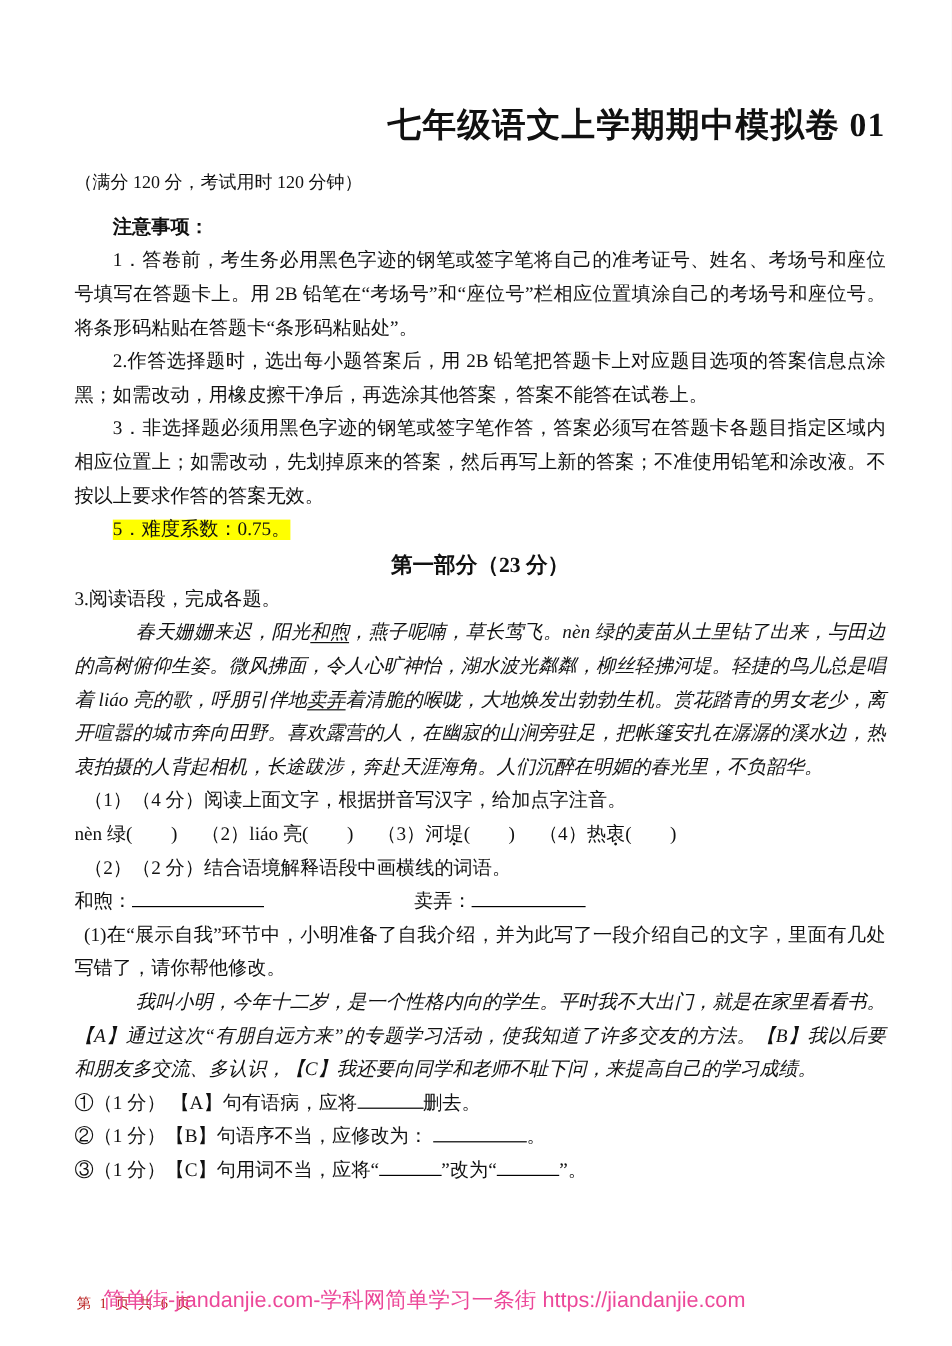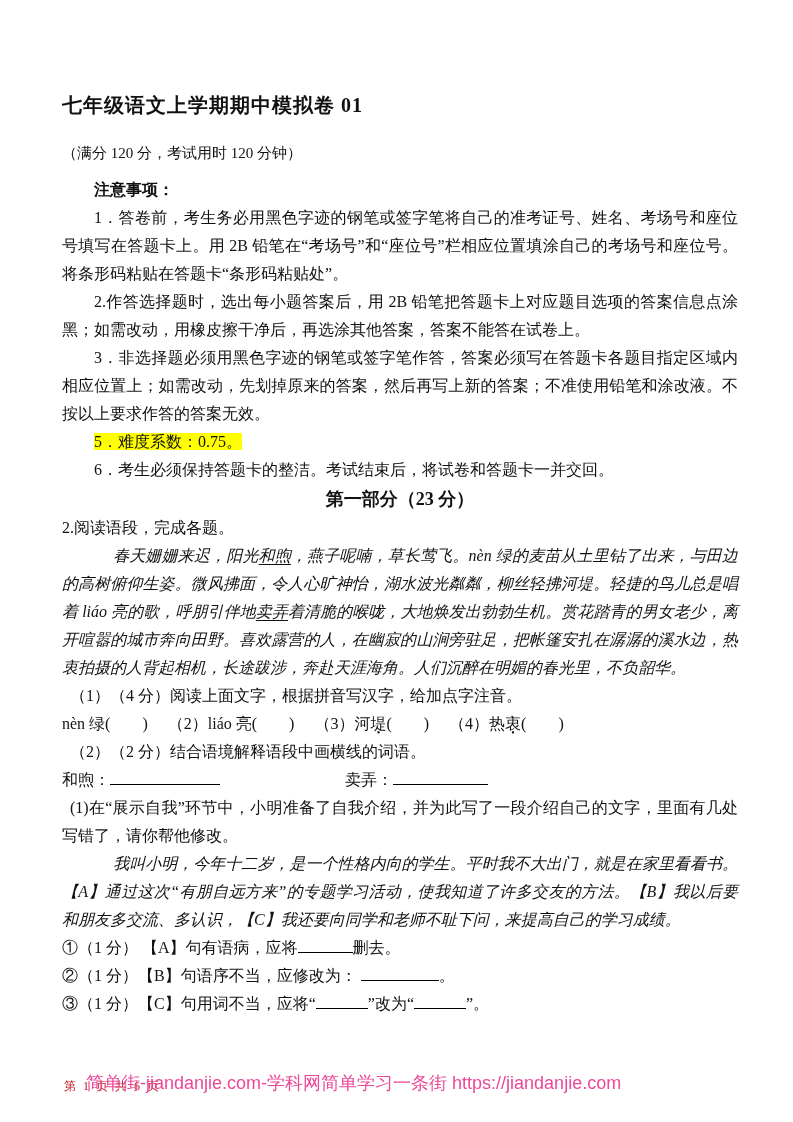--- a/index.html
+++ b/index.html
@@ -12,22 +12,22 @@
     overflow:hidden;
     font-family:"Liberation Serif","DejaVu Serif",serif;
     color:#111;
   }
   .content{
     position:absolute;
     left:62px;top:88px;
     width:676px;
   }
   .title{
-    text-align:left;
-    font-size:20px;
+    text-align:right;
+    font-size:28px;
     font-weight:bold;
     line-height:34px;
     margin:0 0 20px 0;
     letter-spacing:1px;
   }
   .subtitle{
     text-align:left;
     font-size:15px;
     line-height:22px;
     margin:0 0 12px 0;
@@ -108,25 +108,24 @@
 
     <h1 class="title">七年级语文上学期期中模拟卷 01</h1>
     <div class="subtitle">（满分 120 分，考试用时 120 分钟）</div>
 
     <p class="notice-head">注意事项：</p>
 
     <p class="para">1．答卷前，考生务必用黑色字迹的钢笔或签字笔将自己的准考证号、姓名、考场号和座位号填写在答题卡上。用 2B 铅笔在“考场号”和“座位号”栏相应位置填涂自己的考场号和座位号。将条形码粘贴在答题卡“条形码粘贴处”。</p>
     <p class="para">2.作答选择题时，选出每小题答案后，用 2B 铅笔把答题卡上对应题目选项的答案信息点涂黑；如需改动，用橡皮擦干净后，再选涂其他答案，答案不能答在试卷上。</p>
     <p class="para">3．非选择题必须用黑色字迹的钢笔或签字笔作答，答案必须写在答题卡各题目指定区域内相应位置上；如需改动，先划掉原来的答案，然后再写上新的答案；不准使用铅笔和涂改液。不按以上要求作答的答案无效。</p>
     <p class="para"><span class="hl">5．难度系数：0.75。</span></p>
-    <p class="para">6．考生必须保持答题卡的整洁。考试结束后，将试卷和答题卡一并交回。</p>
 
     <p class="section-head">第一部分（23 分）</p>
 
-    <p class="para noindent">2.阅读语段，完成各题。</p>
+    <p class="para noindent">3.阅读语段，完成各题。</p>
 
     <p class="para kai"><span>春天姗姗来迟，阳光</span><span class="ul">和煦</span><span>，燕子呢喃，草长莺飞。nèn 绿的麦苗从土里钻了出来，与田边的高树俯仰生姿。微风拂面，令人心旷神怡，湖水波光粼粼，柳丝轻拂河堤。轻捷的鸟儿总是唱着 liáo 亮的歌，呼朋引伴地</span><span class="ul">卖弄</span><span>着清脆的喉咙，大地焕发出勃勃生机。赏花踏青的男女老少，离开喧嚣的城市奔向田野。喜欢露营的人，在幽寂的山涧旁驻足，把帐篷安扎在潺潺的溪水边，热衷拍摄的人背起相机，长途跋涉，奔赴天涯海角。人们沉醉在明媚的春光里，不负韶华。</span></p>
 
     <p class="para smallindent">（1）（4 分）阅读上面文字，根据拼音写汉字，给加点字注音。</p>
 
     <p class="para noindent"><span>nèn 绿(　　)　 （2）liáo 亮(　　)　 （3）河</span><span class="dotted">堤</span><span>(　　)　 （4）热</span><span class="dotted">衷</span><span>(　　)</span></p>
 
     <p class="para smallindent">（2）（2 分）结合语境解释语段中画横线的词语。</p>
 
     <p class="para noindent"><span>和煦：</span><span class="blank b110"></span><span class="gap125"></span><span>卖弄：</span><span class="blank b95"></span></p>

